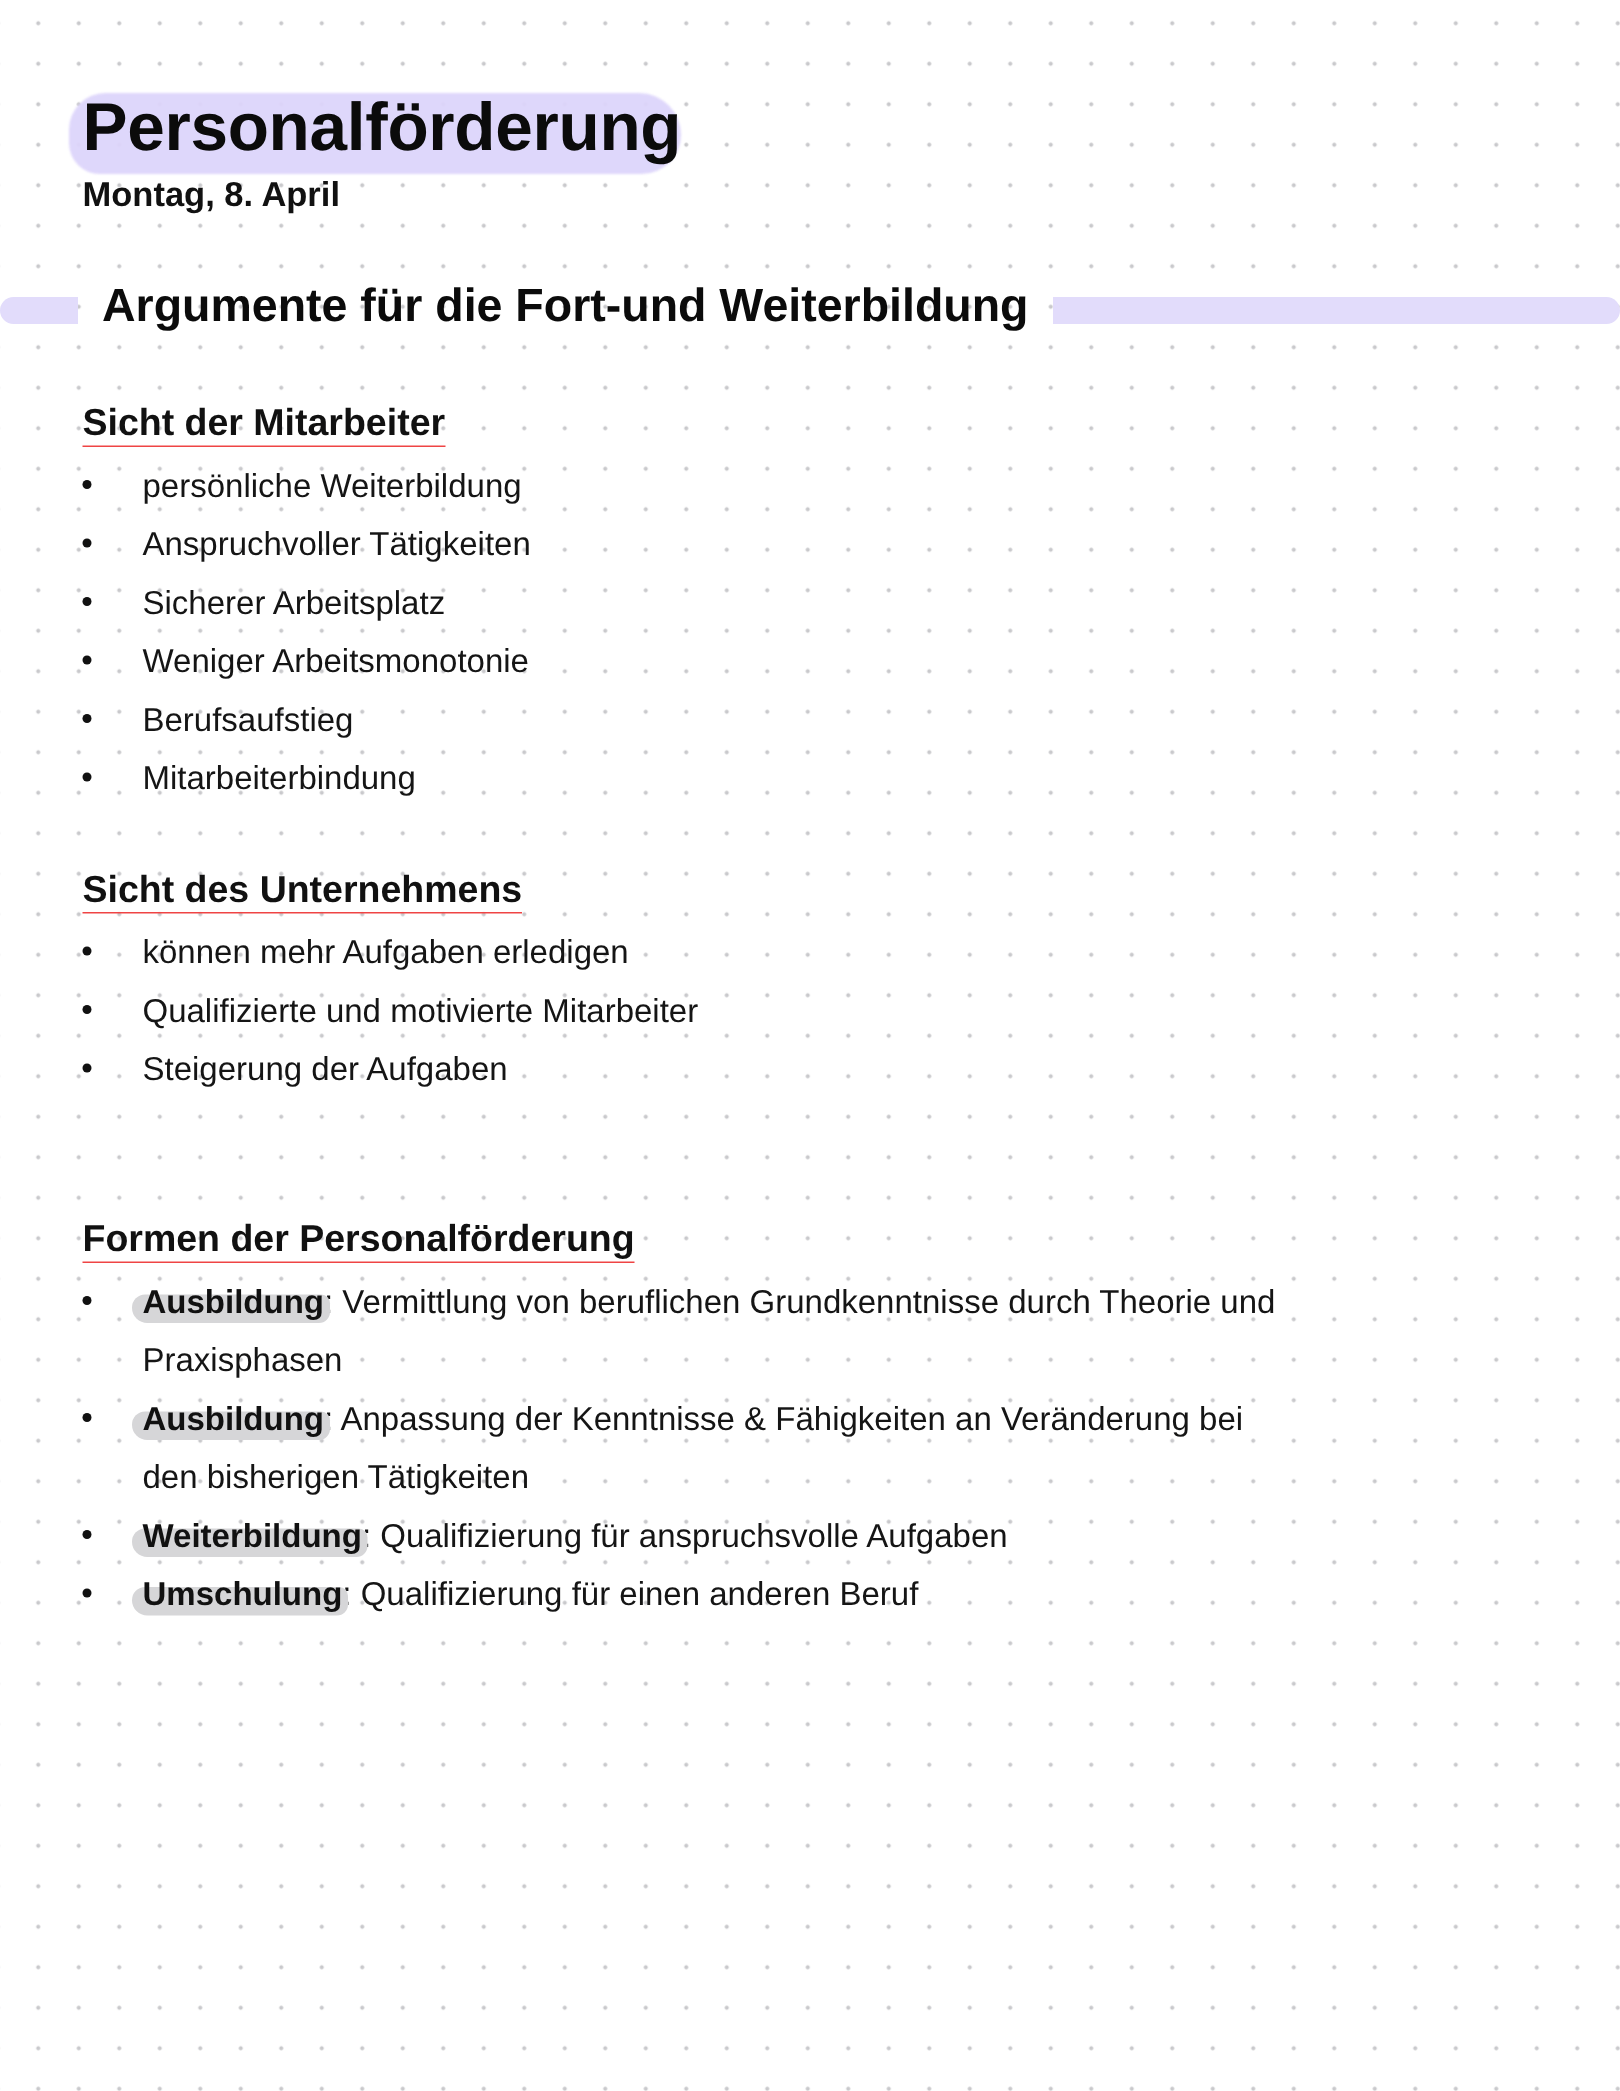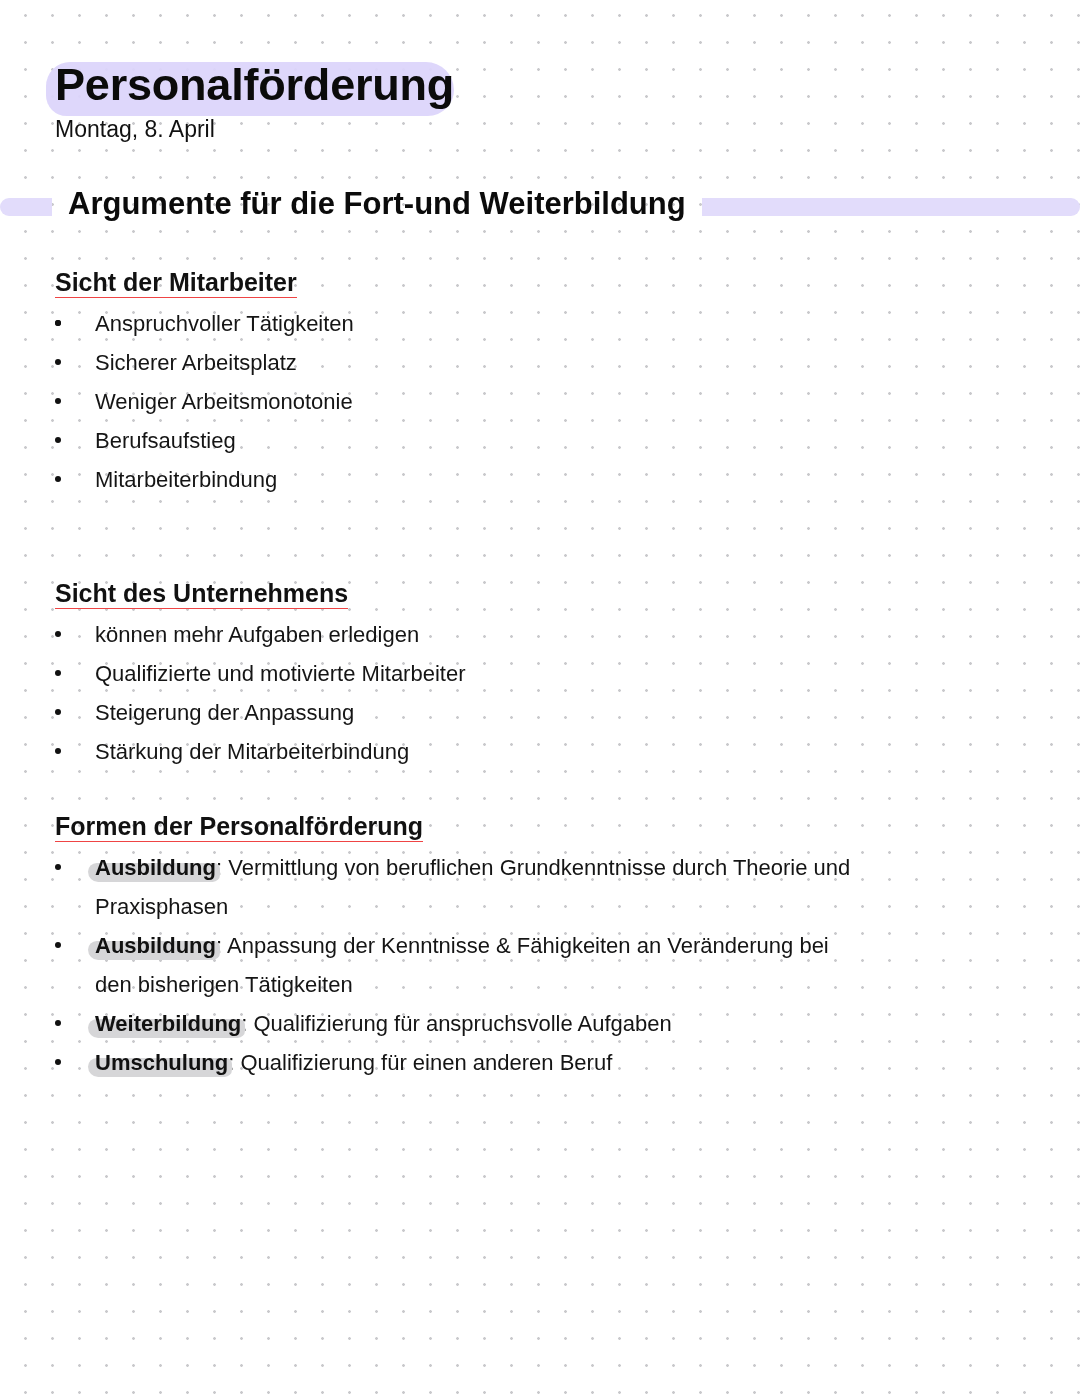--- a/index.html
+++ b/index.html
@@ -46,21 +46,21 @@
     font-weight: bold;
     line-height: 54px;
     letter-spacing: -0.2px;
     color: #0b0b0b;
   }
   .date {
     position: absolute;
     left: 55px;
     top: 115px;
     font-size: 23px;
-    font-weight: normal;
+    font-weight: bold;
     line-height: 28px;
     color: #111;
   }
   
   .section-bar {
     position: absolute;
     left: 0;
     top: 198px;
     width: 1080px;
     height: 18px;
@@ -149,34 +149,33 @@
     <div class="title-highlight"></div>
     <h1 class="title">Personalförderung</h1>
   </div>
   <div class="date">Montag, 8. April</div>
 
   <div class="section-bar"></div>
   <h2 class="section-title">Argumente für die Fort-und Weiterbildung</h2>
 
   <h3 class="subhead" style="top:267px;">Sicht der Mitarbeiter</h3>
   <ul class="bullets" style="top:304px;">
-    <li><span class="bullet-dot"></span></li>
+    <li><span class="bullet-dot"></span><span>persönliche Weiterbildung</span></li>
     <li><span class="bullet-dot"></span><span>Anspruchvoller Tätigkeiten</span></li>
     <li><span class="bullet-dot"></span><span>Sicherer Arbeitsplatz</span></li>
     <li><span class="bullet-dot"></span><span>Weniger Arbeitsmonotonie</span></li>
     <li><span class="bullet-dot"></span><span>Berufsaufstieg</span></li>
     <li><span class="bullet-dot"></span><span>Mitarbeiterbindung</span></li>
   </ul>
 
   <h3 class="subhead" style="top:578px;">Sicht des Unternehmens</h3>
   <ul class="bullets" style="top:615px;">
     <li><span class="bullet-dot"></span><span>können mehr Aufgaben erledigen</span></li>
     <li><span class="bullet-dot"></span><span>Qualifizierte und motivierte Mitarbeiter</span></li>
-    <li><span class="bullet-dot"></span><span>Steigerung der Anpassung</span></li>
-    <li><span class="bullet-dot"></span><span>Stärkung der Mitarbeiterbindung</span></li>
+    <li><span class="bullet-dot"></span><span>Steigerung der Aufgaben</span></li>
   </ul>
 
   <h3 class="subhead" style="top:811px;">Formen der Personalförderung</h3>
   <ul class="bullets forms" style="top:848px;">
     <li><span class="bullet-dot"></span><span class="term">Ausbildung</span><span>: Vermittlung von beruflichen Grundkenntnisse durch Theorie und Praxisphasen</span></li>
     <li><span class="bullet-dot"></span><span class="term">Ausbildung</span><span>: Anpassung der Kenntnisse &amp; Fähigkeiten an Veränderung bei den bisherigen Tätigkeiten</span></li>
     <li><span class="bullet-dot"></span><span class="term">Weiterbildung</span><span>: Qualifizierung für anspruchsvolle Aufgaben</span></li>
     <li><span class="bullet-dot"></span><span class="term">Umschulung</span><span>: Qualifizierung für einen anderen Beruf</span></li>
   </ul>
 

